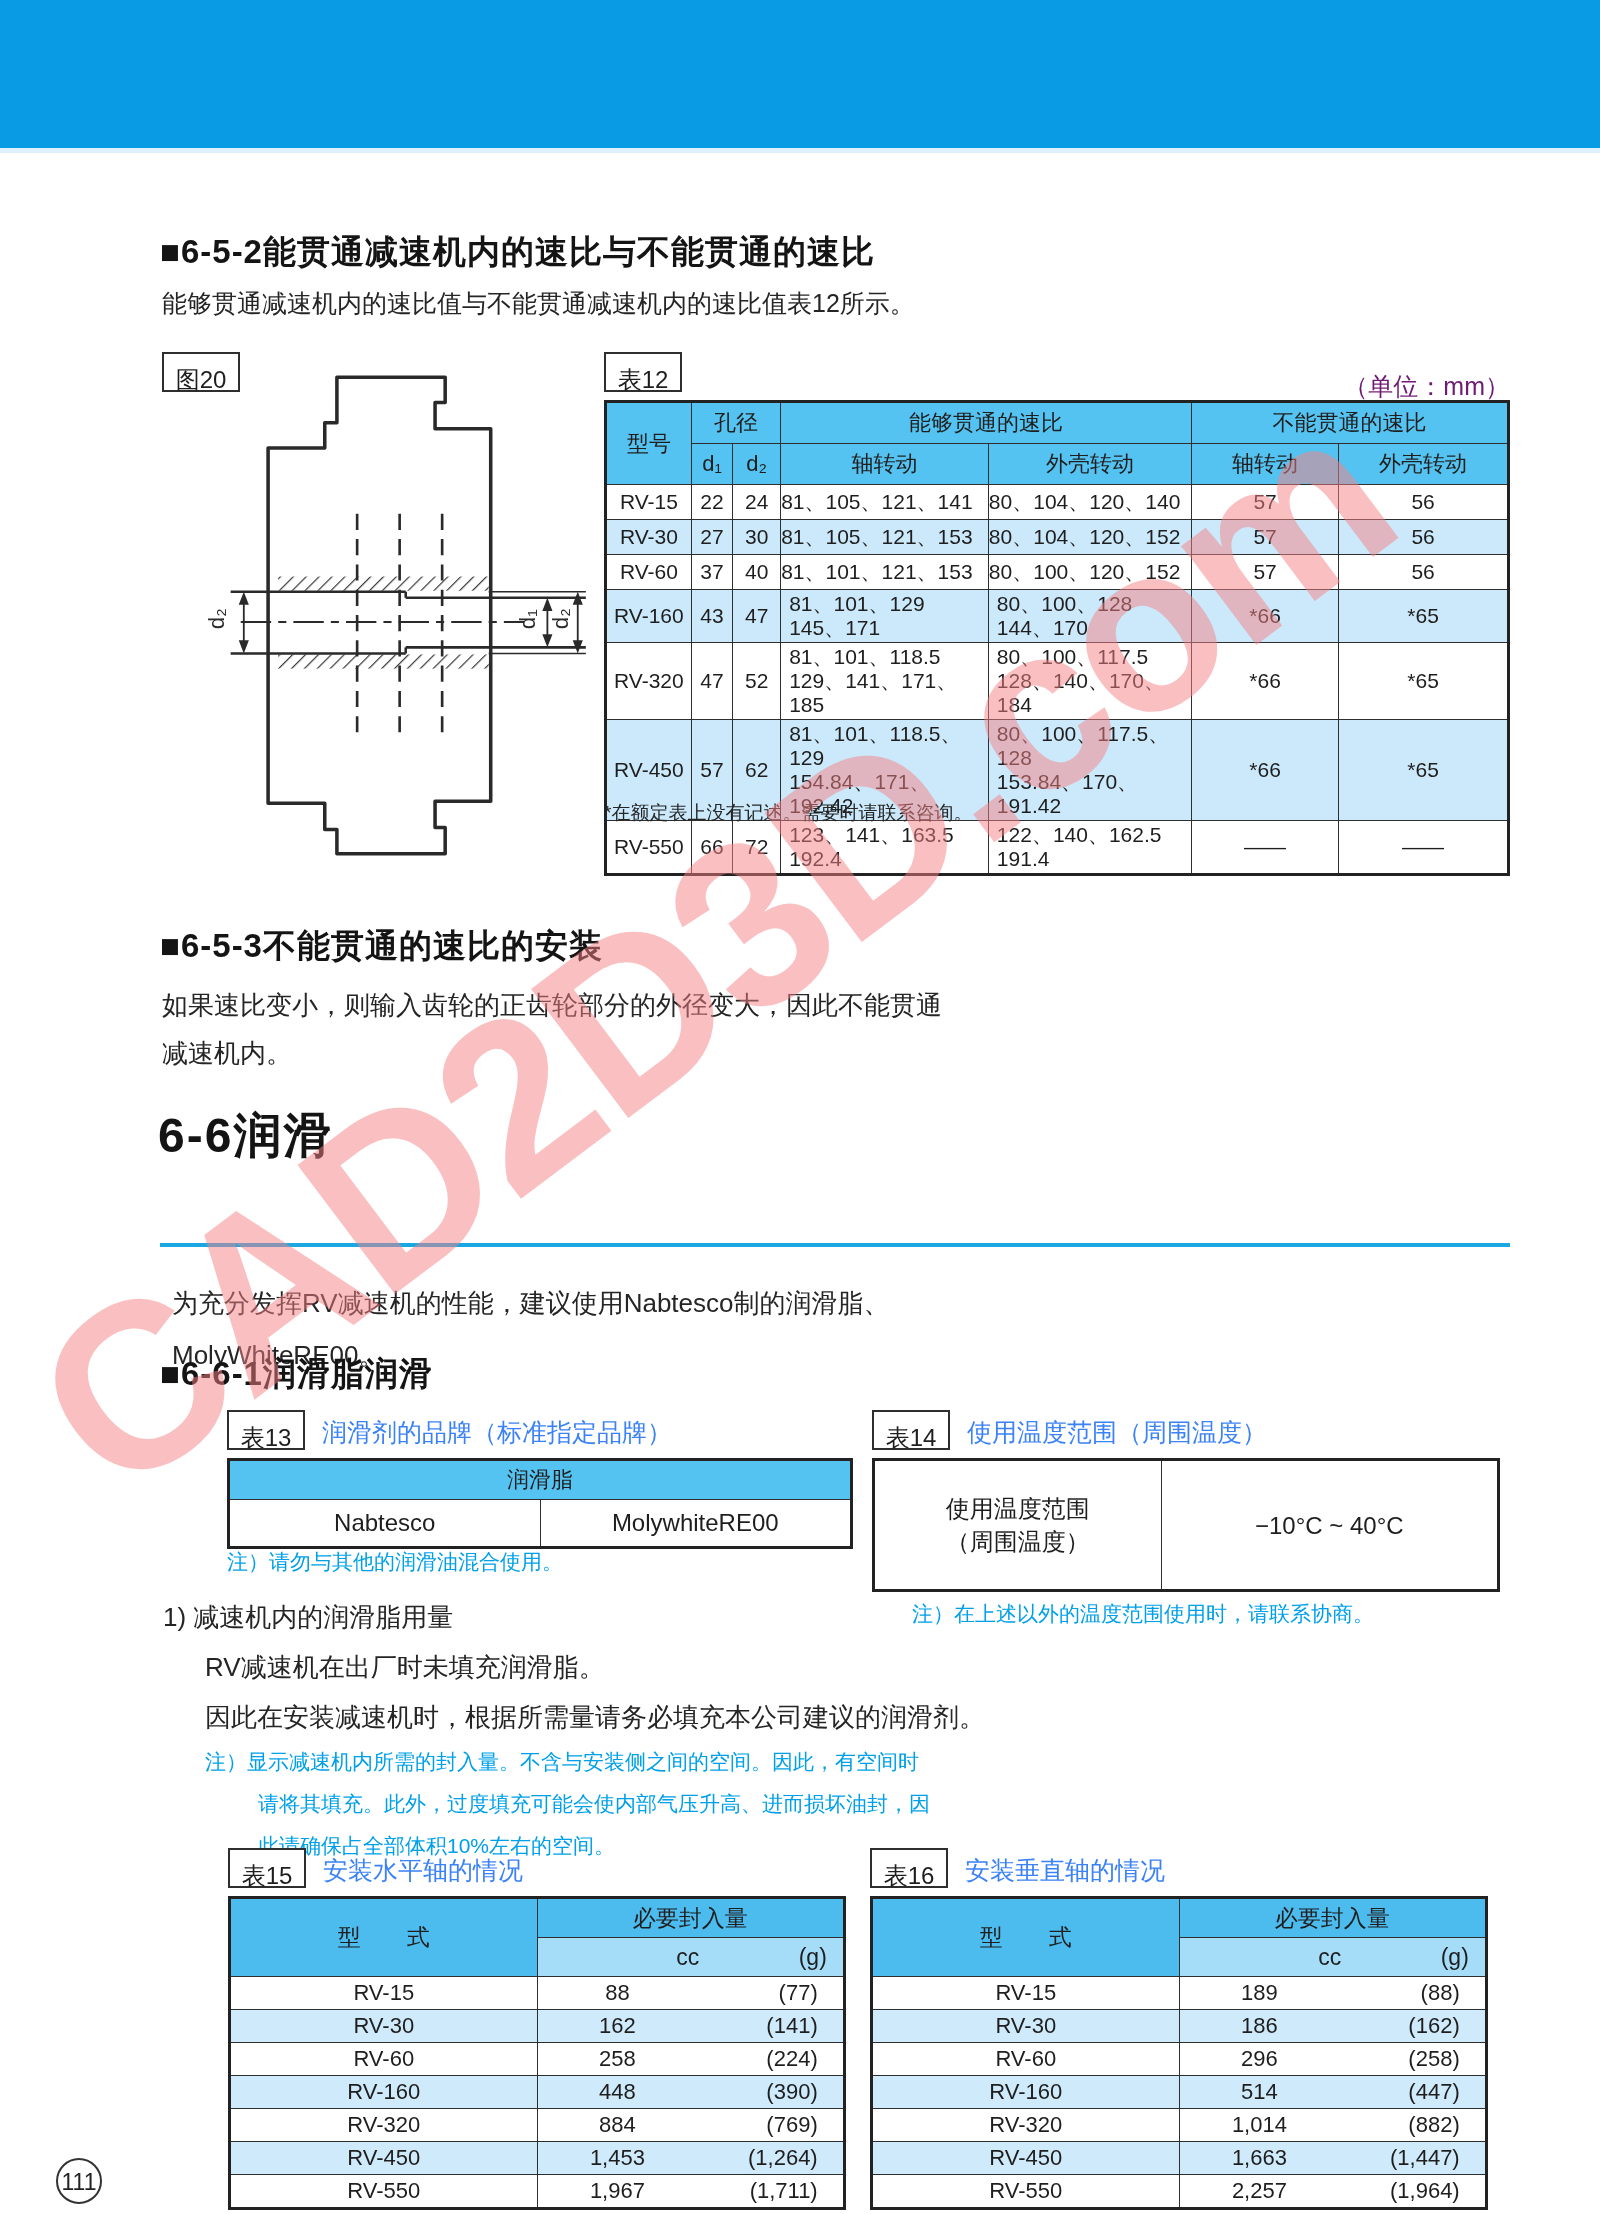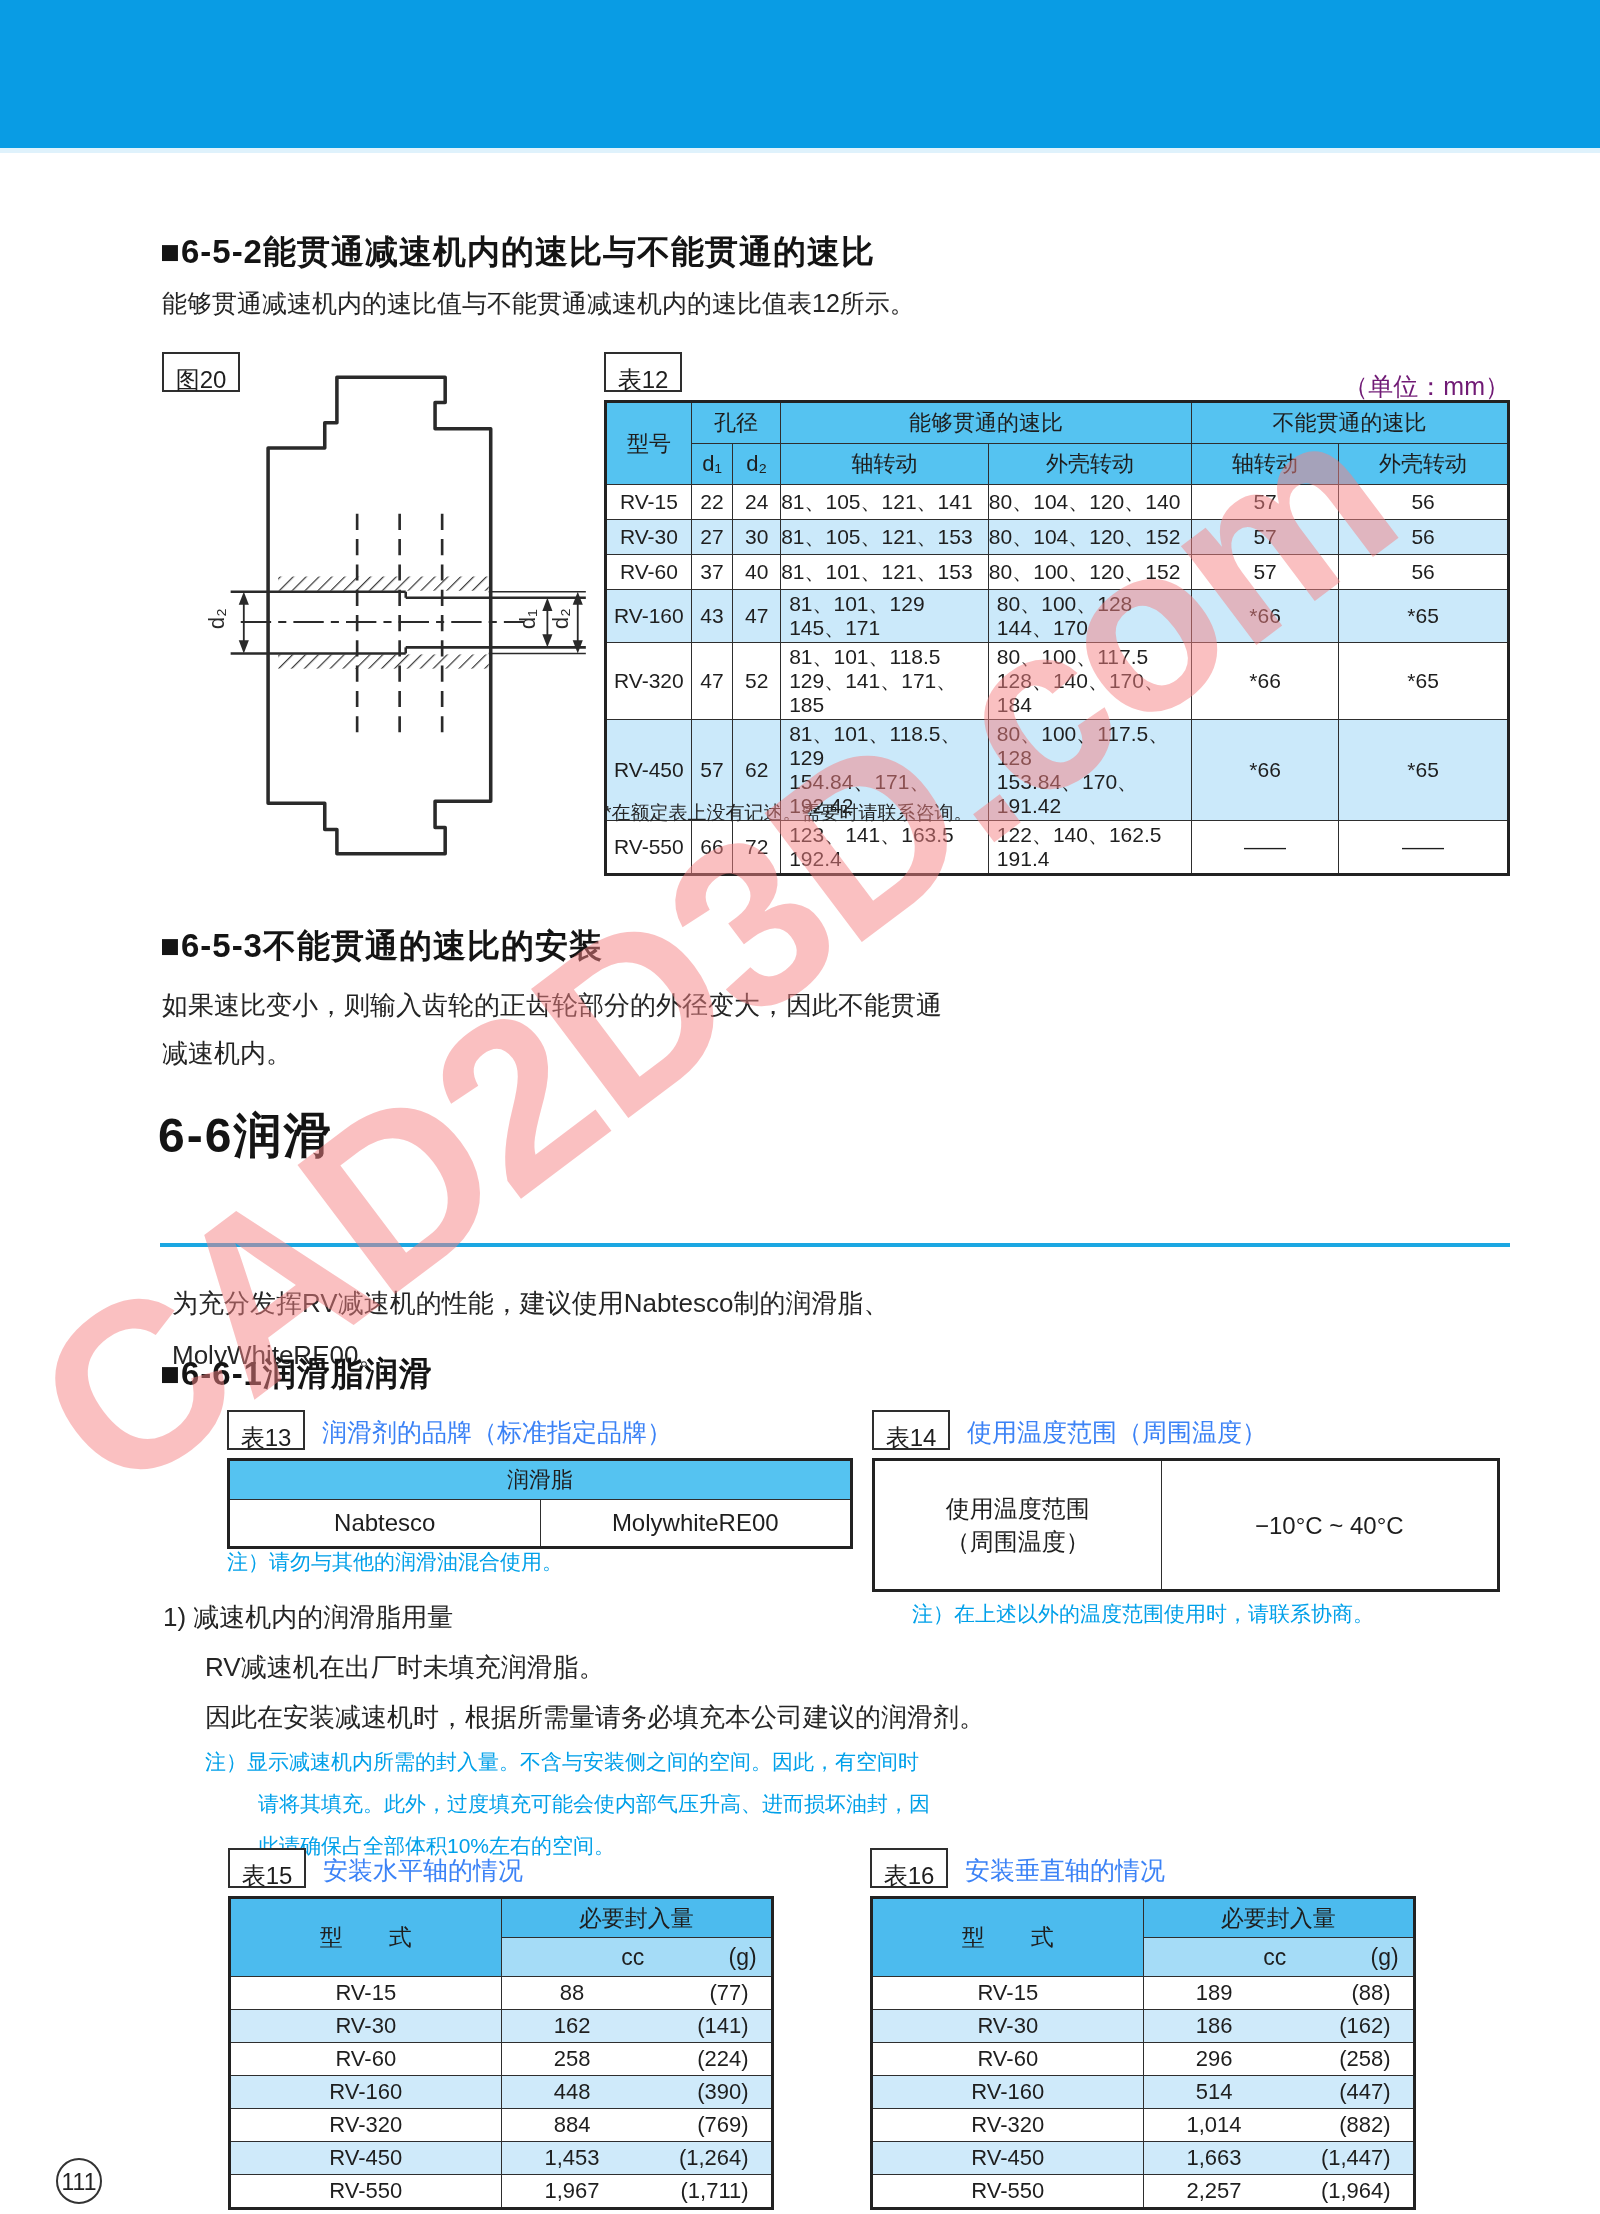--- a/index.html
+++ b/index.html
@@ -42,21 +42,21 @@
   .t12 .cr{text-align:left;padding-left:8px;}
   .t12 .cc2{text-align:center;}
   
   .t13{border-collapse:collapse;table-layout:fixed;width:626px;border:3px solid #222;background:#fff;}
   .t13 th{background:#55c3f1;height:36px;font-size:22px;font-weight:normal;border:1.6px solid #2e2e2e;}
   .t13 td{height:44px;text-align:center;font-size:24px;border:1.6px solid #2e2e2e;}
   
   .t14{border-collapse:collapse;table-layout:fixed;width:628px;border:3px solid #222;background:#fff;}
   .t14 td{border:1.6px solid #2e2e2e;text-align:center;font-size:24px;line-height:33px;height:126px;}
   
-  .tfill{border-collapse:collapse;table-layout:fixed;width:546px;border:3px solid #222;background:#fff;}
+  .tfill{border-collapse:collapse;table-layout:fixed;width:618px;border:3px solid #222;background:#fff;}
   .tfill th{font-weight:normal;border:1.6px solid #2e2e2e;font-size:23px;}
   .tfill .hd1{background:#4cbbee;height:36px;}
   .tfill .hd2{background:#a5dcf7;height:36px;}
   .tfill td{border:1.6px solid #2e2e2e;font-size:22px;height:30px;}
   .tfill tbody tr.alt{background:#cfeafa;}
   .tfill .fm{text-align:center;}
   .tfill .ccv{display:inline-block;width:52%;text-align:center;}
   .tfill .gv{display:inline-block;width:40%;text-align:right;}
   .tfill .ccl{display:inline-block;width:48%;text-align:right;}
   .tfill .gl{display:inline-block;width:42%;text-align:right;}

